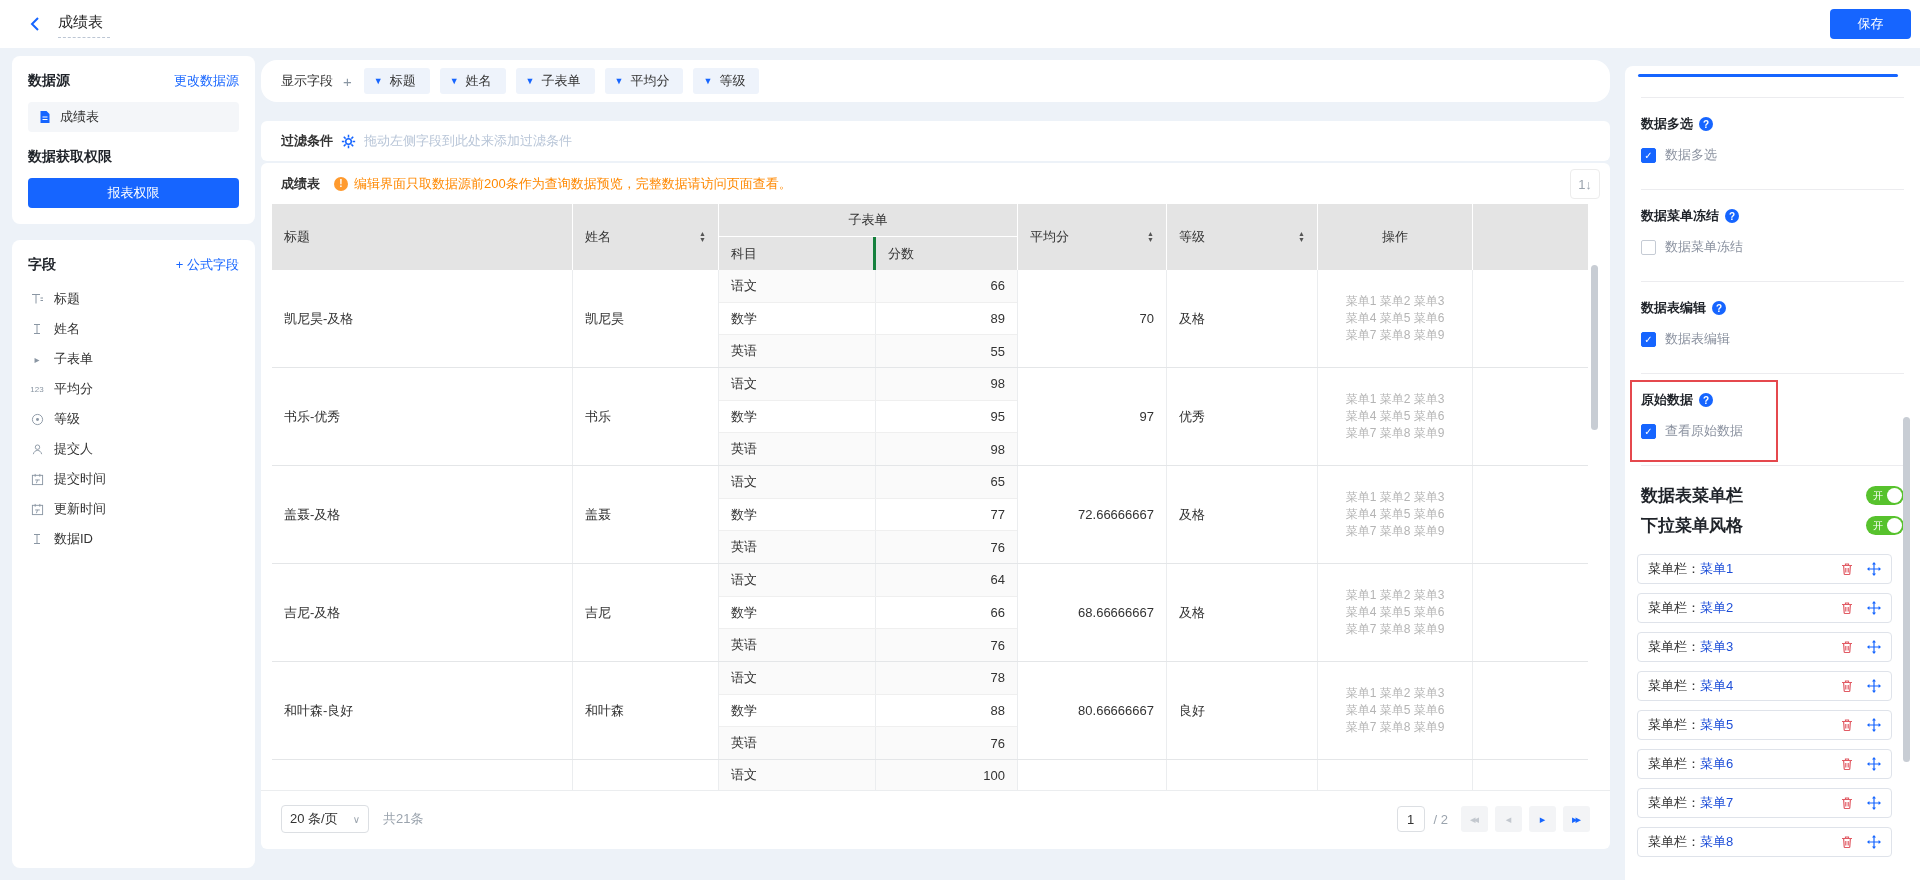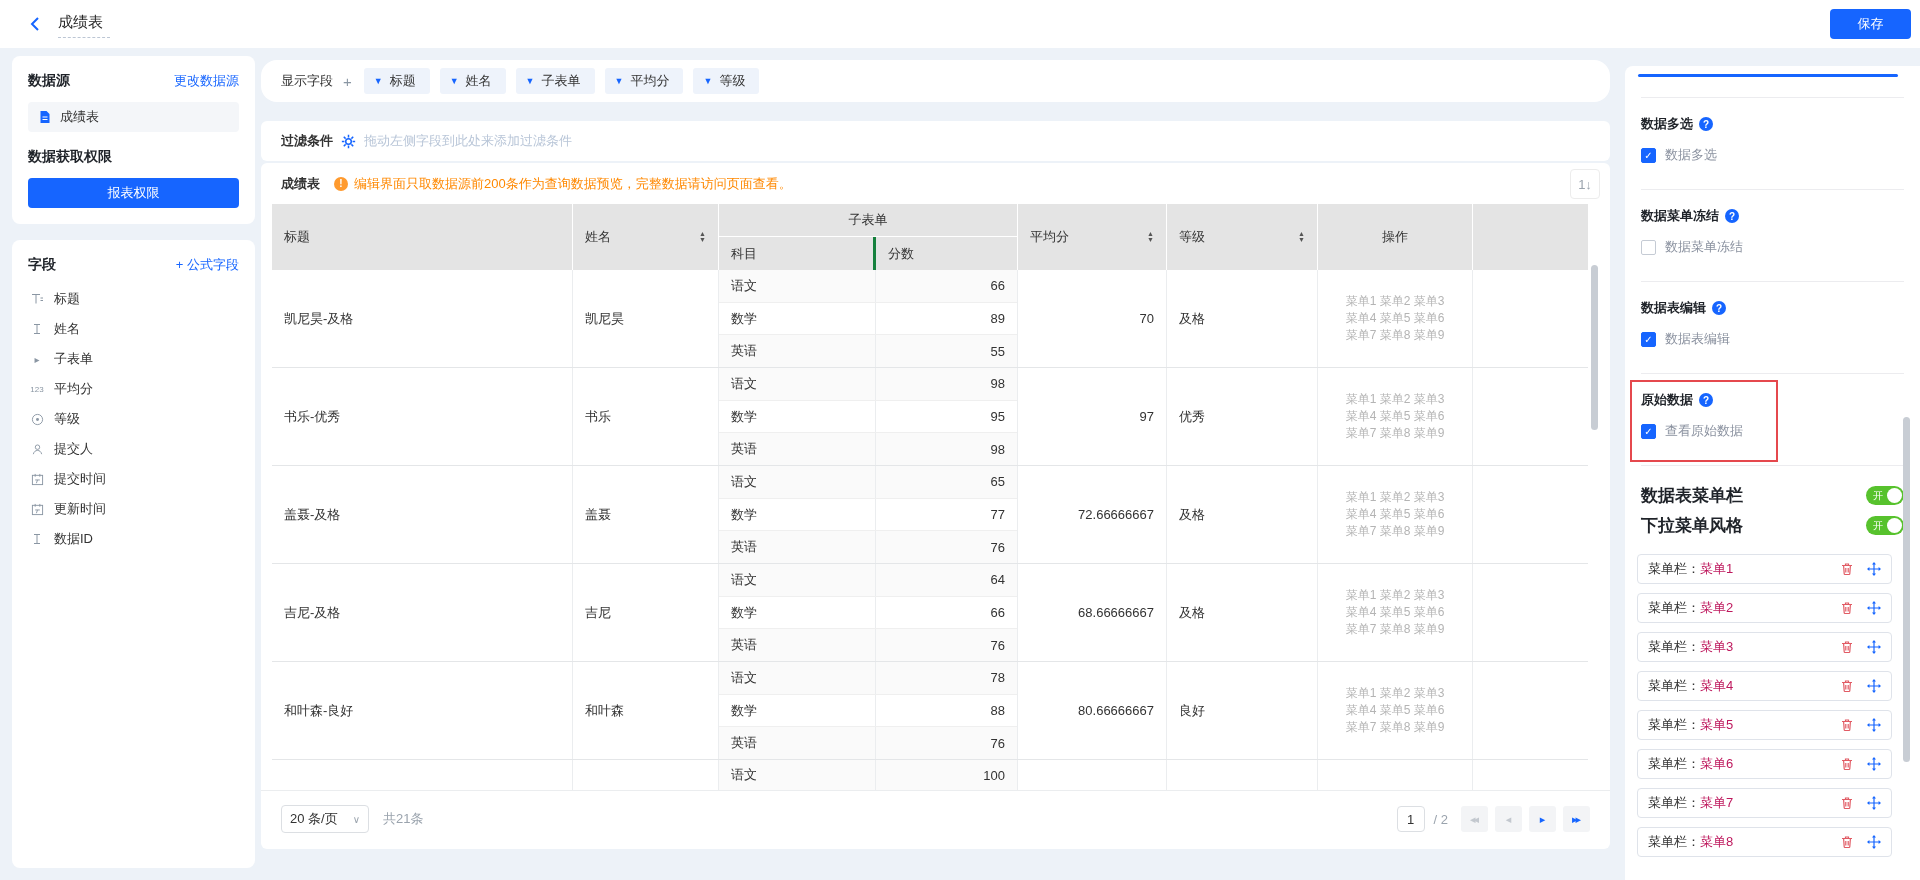--- a/index.html
+++ b/index.html
@@ -108,21 +108,21 @@
 
   .toggles { padding:16px 16px 6px 16px; }
   .tog-row { display:flex; align-items:center; justify-content:space-between; height:26px; margin-bottom:4px; }
   .tog-row .lbl { font-weight:bold; font-size:17px; color:#1f2329; }
   .toggle { width:38px; height:19px; border-radius:10px; background:#57c22d; position:relative; cursor:pointer; }
   .toggle .txt { position:absolute; left:7px; top:3px; color:#fff; font-size:10px; line-height:13px; }
   .toggle .knob { position:absolute; right:2px; top:2px; width:15px; height:15px; border-radius:50%; background:#fff; }
 
   .menu-list { padding:6px 28px 0 12px; display:flex; flex-direction:column; gap:9px; }
   .menu-row { height:30px; border:1px solid #dfe3ea; border-radius:4px; display:flex; align-items:center; padding:0 10px; }
-  .menu-row .nm { color:#be185d; cursor:pointer; }
+  .menu-row .nm { color:#1d4ed8; cursor:pointer; }
   .menu-row .acts { margin-left:auto; display:flex; align-items:center; gap:12px; }
   .icon-btn { width:15px; height:15px; display:flex; align-items:center; justify-content:center; cursor:pointer; }
 </style>
 </head>
 <body>
 
 <div class="topbar">
   <span class="back-btn">
     <svg width="20" height="20" viewBox="0 0 20 20">
         <polyline points="12,4 6,10 12,16" fill="none" stroke="#1665ff" stroke-width="2"></polyline>

